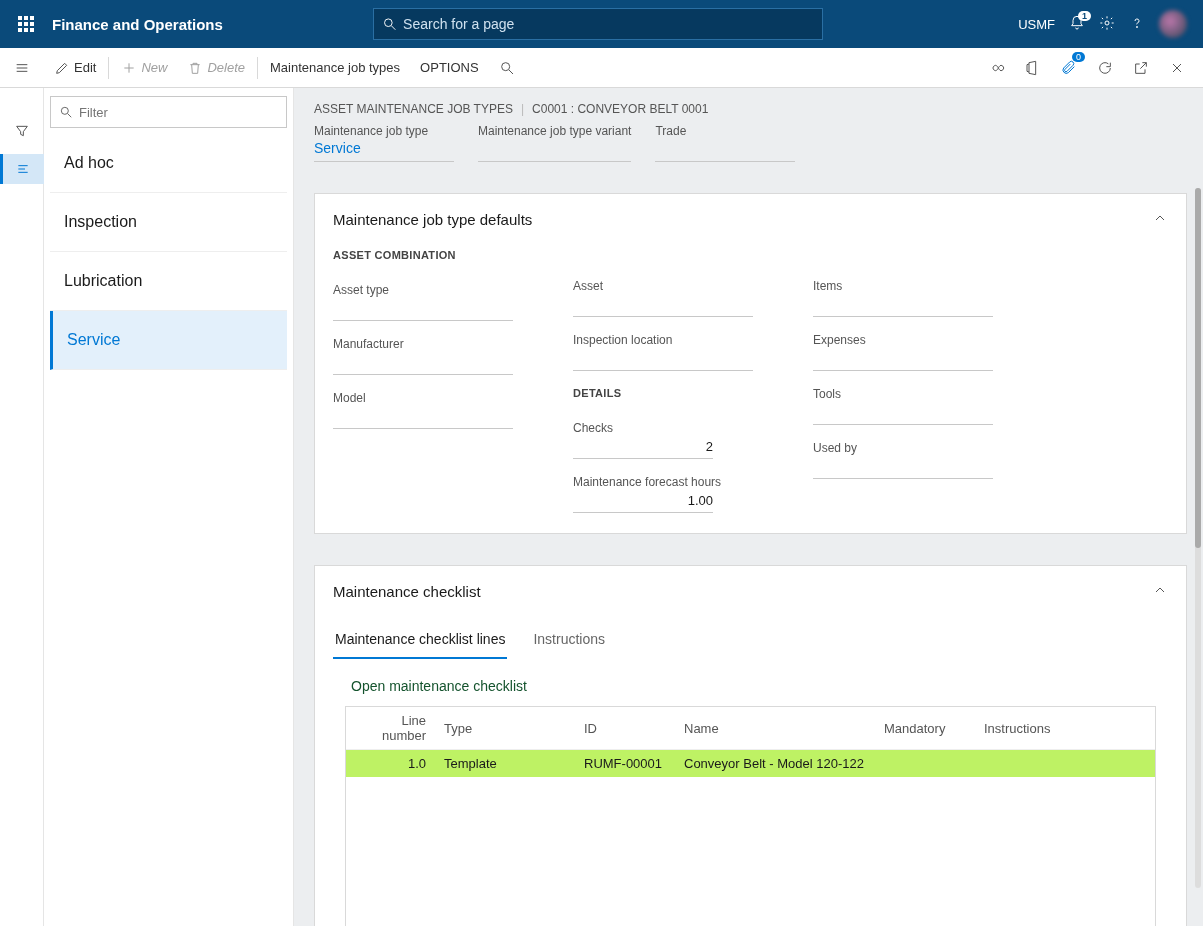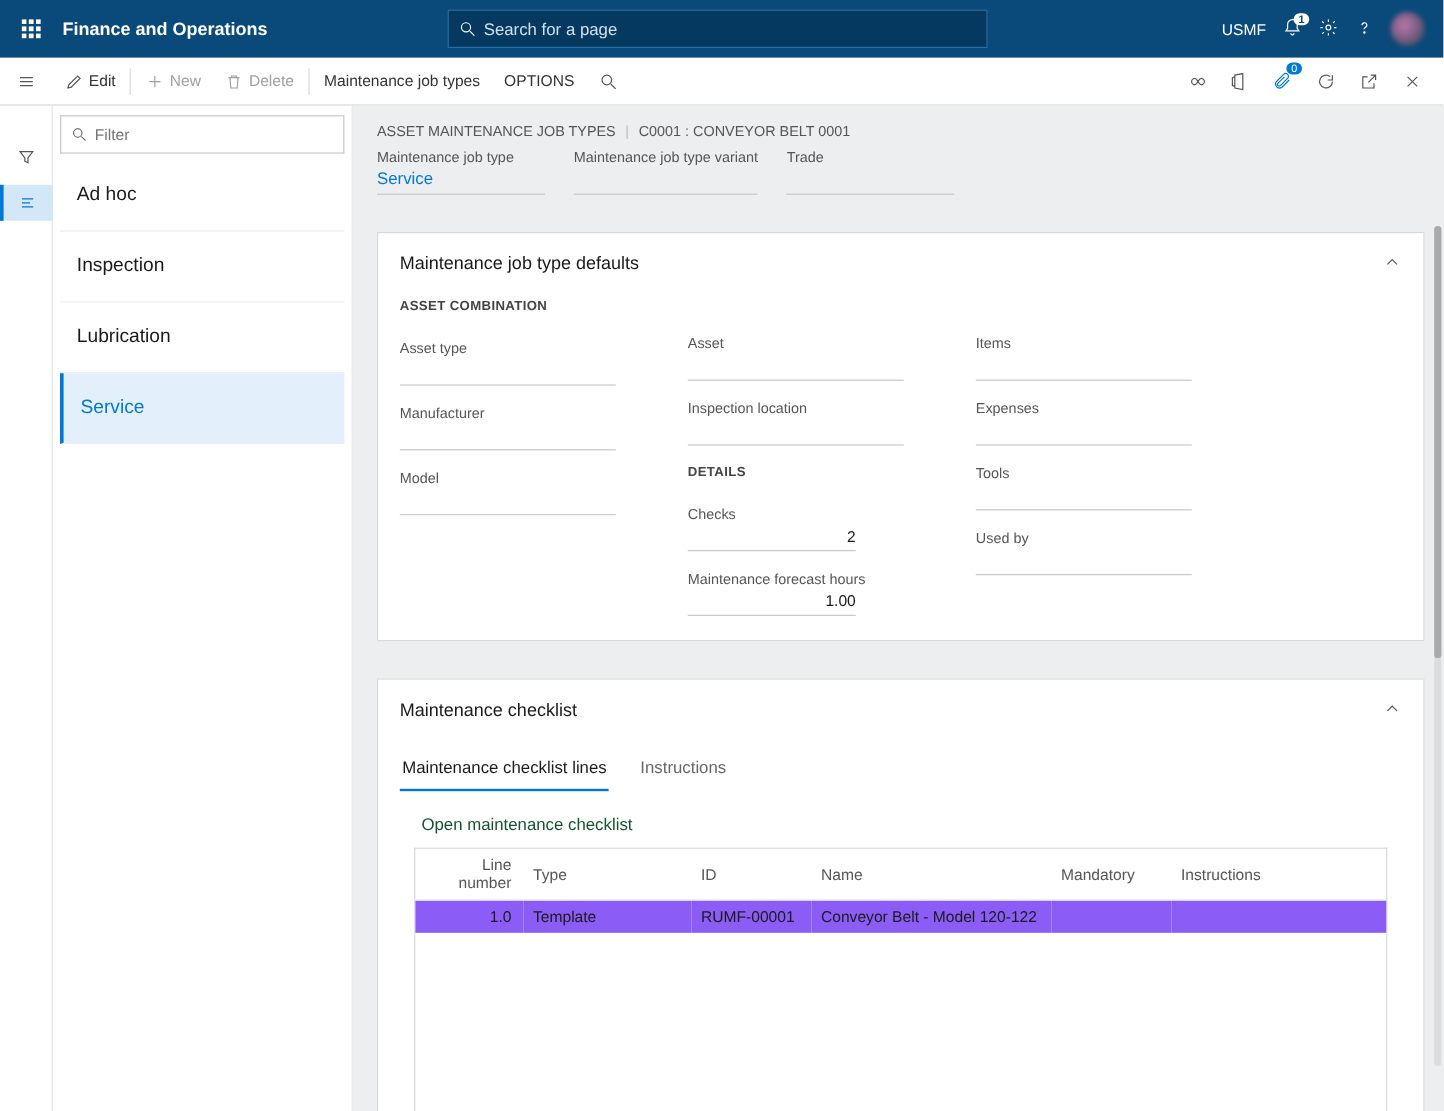--- a/index.html
+++ b/index.html
@@ -16,21 +16,21 @@
 .top-right { margin-left:auto; display:flex; align-items:center; gap:14px; padding-right:8px;}
 .top-right .legal { font-size:13px; }
 .bell-wrap { position:relative; }
 .bell-badge { position:absolute; top:-4px; right:-6px; background:#fff; color:#0a4a7a; font-size:9px; border-radius:8px; padding:0 4px; font-weight:bold;}
 .avatar { width:28px; height:28px; border-radius:50%; background: radial-gradient(circle at 40% 40%, #b7a, #345); filter: blur(2px);}
 
 
 .actionbar { height:40px; border-bottom:1px solid #d9d9d9; display:flex; align-items:center; padding:0 8px 0 0;}
 .hamburger { width:44px; height:40px; display:flex; align-items:center; justify-content:center; cursor:pointer;}
 .ab-btn { display:flex; align-items:center; gap:4px; padding:0 10px; height:40px; cursor:pointer; color:#333; font-size:13px;}
-.ab-btn.disabled { color:#a0a0a0; cursor:default;}
+.ab-btn.disabled { color:#a0a0a0; cursor:default;font-style:italic;}
 .ab-sep { width:1px; height:22px; background:#d9d9d9; margin:0 2px;}
 .ab-btn svg { width:14px; height:14px; }
 .actionbar-spacer { flex:1; }
 .ab-icon { width:36px; height:40px; display:flex; align-items:center; justify-content:center; cursor:pointer; position:relative;}
 .page-badge{ position:absolute; top:4px; right:2px; background:#0078d4; color:#fff; font-size:9px; border-radius:8px; padding:0 4px;}
 
 
 .main-area { display:flex; height: calc(926px - 48px - 40px); }
 .left-rail { width:44px; border-right:1px solid #e5e5e5; display:flex; flex-direction:column; align-items:center; padding-top:28px; gap:8px;}
 .left-rail .rail-btn { width:44px; height:30px; display:flex; align-items:center; justify-content:center; cursor:pointer;}
@@ -70,21 +70,21 @@
 .subtabs { display:flex; gap:24px; border-bottom:1px solid transparent; margin-bottom:6px;}
 .subtab { padding:10px 2px; font-size:14px; color:#666; cursor:pointer;}
 .subtab.active { color:#1a1a1a; border-bottom:2px solid #0078d4; font-weight:500;}
 
 .link-action { color:#14532d; font-size:14px; margin:12px 0 8px 18px; display:inline-block; cursor:pointer;}
 
 .grid { border:1px solid #d9d9d9; margin:4px 12px; }
 .grid table { width:100%; border-collapse:collapse; font-size:13px;}
 .grid th { text-align:left; font-weight:400; color:#555; padding:6px 8px; border-bottom:1px solid #eee;}
 .grid td { padding:6px 8px;}
-.grid tr.row-sel { background:#8b5cf6;}
+.grid tr.row-sel { background:#bef264;}
 .grid th.rn, .grid td.rn { text-align:right; width:90px; padding-right:10px;}
 .grid .empty-space { height:150px; }
 
 .scroll-gutter { position:absolute; top:100px; right:2px; width:6px; height:700px; background:#ddd; border-radius:3px;}
 .scroll-thumb { width:6px; height:360px; background:#aaa; border-radius:3px;}
 
 svg.i { width:16px; height:16px; stroke:#555; fill:none; stroke-width:1.5;}
 .topnav svg.i { stroke:#fff; }
 </style>
 </head>

